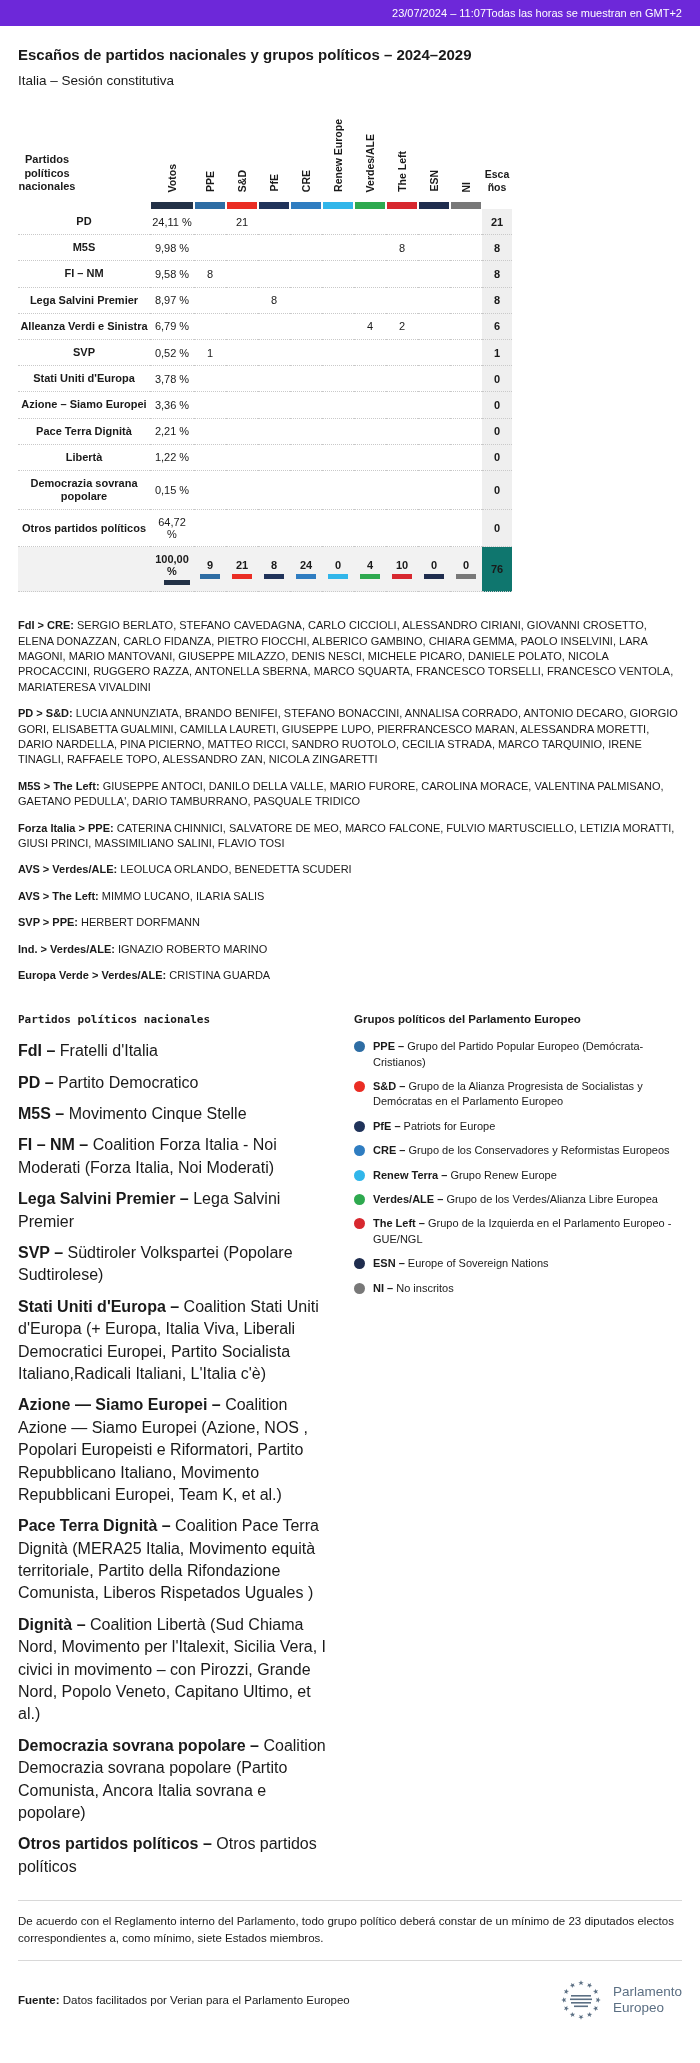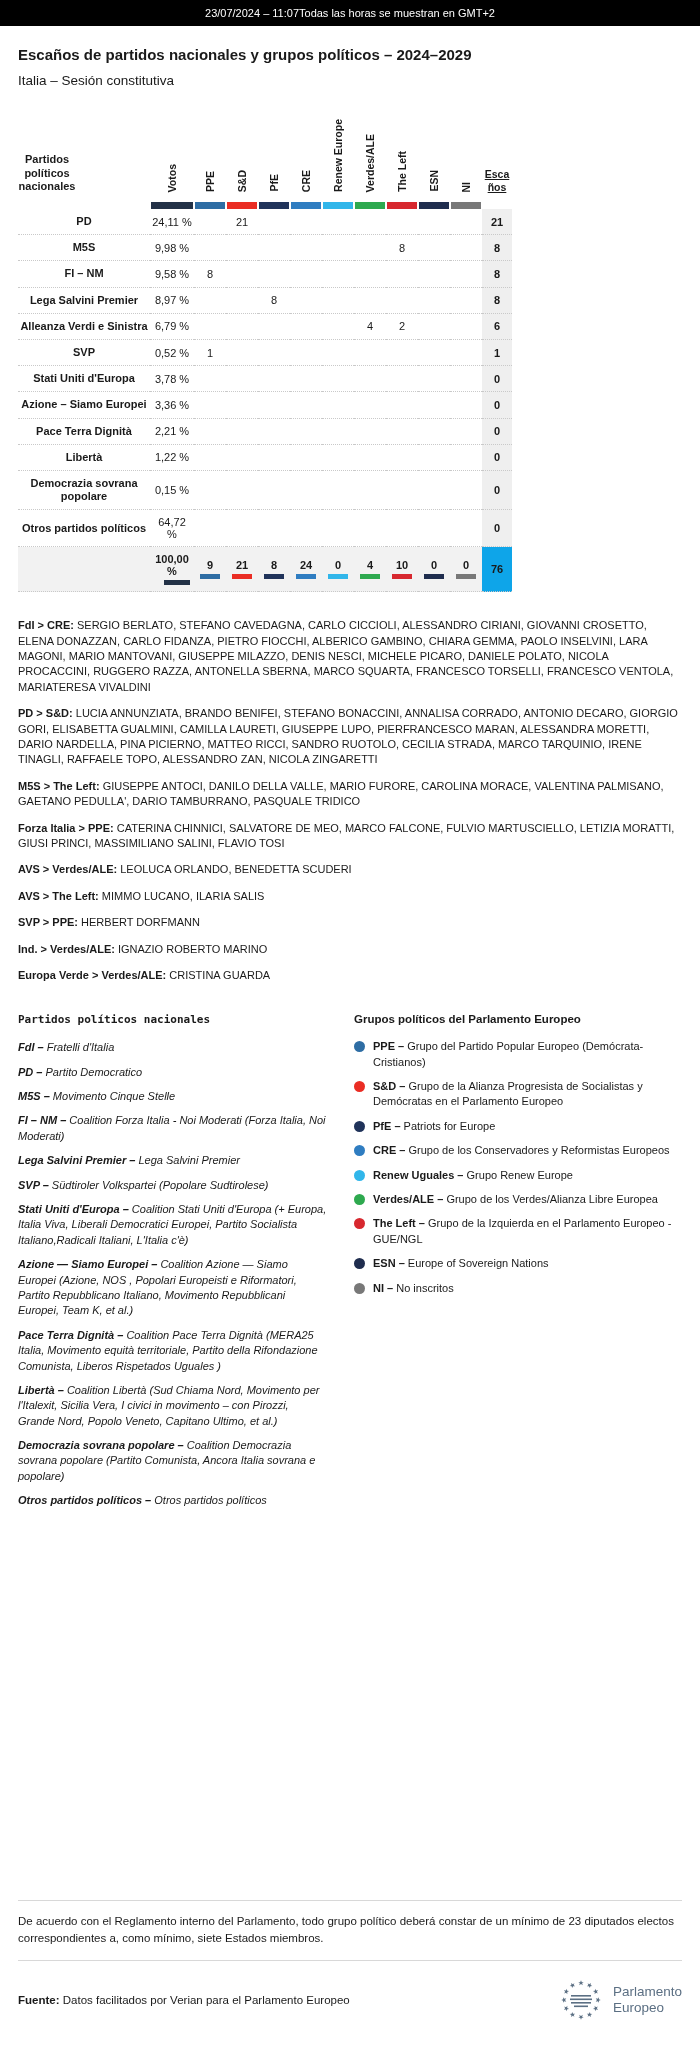--- a/index.html
+++ b/index.html
@@ -2,66 +2,66 @@
 <html><head>
 <meta charset="utf-8">
 <style>
   html,body{margin:0;padding:0;}
   body{
     width:700px;height:2063px;position:relative;overflow:hidden;
     background:#ffffff;color:#1a1a1a;
     font-family:"Liberation Sans", sans-serif;font-size:11px;
   }
   .topbar{
-    background:#000000;color:#ffffff;font-size:11px;
-    display:flex;justify-content:center;align-items:center;
+    background:#6d28d9;color:#ffffff;font-size:11px;
+    display:flex;justify-content:flex-end;align-items:center;
     padding:7px 18px;
   }
   .content{padding:0 18px;}
   h1{font-size:15px;font-weight:700;margin:20px 0 0;color:#1a1a1a;}
   h2{font-size:13.5px;font-weight:400;margin:10px 0 0;color:#1a1a1a;}
 
   table.seats{border-collapse:collapse;table-layout:fixed;margin-top:14px;}
   .c-party{width:132px;}
   .c-votos{width:44px;}
   .c-group{width:32px;}
   .c-esc{width:30px;}
   table.seats th{
     vertical-align:bottom;text-align:center;height:92px;
     font-weight:700;font-size:10.5px;padding:0 0 8px;color:#1a1a1a;
   }
   th.party-h{text-align:left;}
   th.party-h .ph-in{width:58px;overflow-wrap:break-word;word-break:break-word;font-size:11px;line-height:1.25;}
-  th.seats-h{text-align:left;text-decoration:underline;}
+  th.seats-h{text-align:left;}
   th.seats-h .eh-in{width:30px;word-break:break-all;font-size:10.5px;line-height:1.25;}
   .vh{display:inline-block;writing-mode:vertical-rl;transform:rotate(180deg);white-space:nowrap;font-size:10.5px;}
   tr.bars td{height:7px;padding:0;}
   tr.bars .bar{height:7px;margin:0 1px;}
   table.seats tbody td{
     font-size:11px;padding:6px 2px;text-align:center;vertical-align:middle;
     border-bottom:1px dotted #c9c9c9;
   }
   td.party{text-align:left;font-weight:700;padding-left:0;line-height:1.2;}
   td.votes{text-align:right;padding-right:4px;}
   td.esc{background:#efefef;font-weight:700;}
   tr.total td{background:#f2f2f2;font-weight:700;border-bottom:none;padding:9px 2px 7px;}
-  tr.total td.esc{background:#0ea5e9;}
+  tr.total td.esc{background:#0f766e;}
   .tbar{height:5px;width:20px;margin:3px auto 0;}
   .tbar.r{margin:3px 2px 0 auto;width:26px;}
 
   .meps{margin-top:26px;}
   .meps p{margin:0 0 11px;font-size:11px;line-height:1.4;}
   .meps b{font-weight:700;}
 
   .legends{display:flex;margin-top:30px;}
   .leg-left{width:336px;padding-right:26px;box-sizing:border-box;}
   .leg-right{width:320px;}
   .leg-header{font-weight:700;font-size:11.5px;margin:0 0 14px;}
   .leg-left .leg-header{font-family:"DejaVu Sans Mono", monospace;font-size:11px;}
-  .leg-item{font-size:11px;line-height:1.4;margin-bottom:9px;font-style:italic;}
+  .leg-item{font-size:16px;line-height:1.4;margin-bottom:9px;}
   .lg-item{display:flex;gap:8px;font-size:11px;line-height:1.4;margin-bottom:9px;}
   .dot{width:11px;height:11px;border-radius:50%;flex:0 0 11px;margin-top:2px;}
 
   .bottom{position:absolute;left:18px;right:18px;top:1900px;}
   .rule{border:none;border-top:1px solid #d8d8d8;margin:0;height:0;}
   .note{font-size:11.5px;line-height:1.5;margin:12px 0;color:#1a1a1a;}
   .footer{display:flex;justify-content:space-between;align-items:center;margin-top:16px;}
   .src{font-size:11.5px;margin:0;}
   .eplogo{display:flex;align-items:center;gap:9px;color:#5b6f83;}
   .eplogo .lt{font-size:13.5px;line-height:1.15;}
@@ -367,21 +367,21 @@
       <div>
           <div class="leg-item"><b>FdI –</b> Fratelli d'Italia</div>
           <div class="leg-item"><b>PD –</b> Partito Democratico</div>
           <div class="leg-item"><b>M5S –</b> Movimento Cinque Stelle</div>
           <div class="leg-item"><b>FI – NM –</b> Coalition Forza Italia - Noi Moderati (Forza Italia, Noi Moderati)</div>
           <div class="leg-item"><b>Lega Salvini Premier –</b> Lega Salvini Premier</div>
           <div class="leg-item"><b>SVP –</b> Südtiroler Volkspartei (Popolare Sudtirolese)</div>
           <div class="leg-item"><b>Stati Uniti d'Europa –</b> Coalition Stati Uniti d'Europa (+ Europa, Italia Viva, Liberali Democratici Europei, Partito Socialista Italiano,Radicali Italiani, L'Italia c'è)</div>
           <div class="leg-item"><b>Azione — Siamo Europei –</b> Coalition Azione — Siamo Europei (Azione, NOS , Popolari Europeisti e Riformatori, Partito Repubblicano Italiano, Movimento Repubblicani Europei, Team K, et al.)</div>
           <div class="leg-item"><b>Pace Terra Dignità –</b> Coalition Pace Terra Dignità (MERA25 Italia, Movimento equità territoriale, Partito della Rifondazione Comunista, Liberos Rispetados Uguales )</div>
-          <div class="leg-item"><b>Libertà –</b> Coalition Libertà (Sud Chiama Nord, Movimento per l'Italexit, Sicilia Vera, I civici in movimento – con Pirozzi, Grande Nord, Popolo Veneto, Capitano Ultimo, et al.)</div>
+          <div class="leg-item"><b>Dignità –</b> Coalition Libertà (Sud Chiama Nord, Movimento per l'Italexit, Sicilia Vera, I civici in movimento – con Pirozzi, Grande Nord, Popolo Veneto, Capitano Ultimo, et al.)</div>
           <div class="leg-item"><b>Democrazia sovrana popolare –</b> Coalition Democrazia sovrana popolare (Partito Comunista, Ancora Italia sovrana e popolare)</div>
           <div class="leg-item"><b>Otros partidos políticos –</b> Otros partidos políticos</div>
         </div>
     </div>
     <div class="leg-right">
       <p class="leg-header">Grupos políticos del Parlamento Europeo</p>
       <div>
           <div class="lg-item">
             <span class="dot" style="background: rgb(46, 109, 164);"></span>
             <div><b>PPE –</b> Grupo del Partido Popular Europeo (Demócrata-Cristianos)</div>
@@ -393,21 +393,21 @@
           <div class="lg-item">
             <span class="dot" style="background: rgb(32, 51, 90);"></span>
             <div><b>PfE –</b> Patriots for Europe</div>
           </div>
           <div class="lg-item">
             <span class="dot" style="background: rgb(47, 125, 193);"></span>
             <div><b>CRE –</b> Grupo de los Conservadores y Reformistas Europeos</div>
           </div>
           <div class="lg-item">
             <span class="dot" style="background: rgb(49, 182, 234);"></span>
-            <div><b>Renew Uguales –</b> Grupo Renew Europe</div>
+            <div><b>Renew Terra –</b> Grupo Renew Europe</div>
           </div>
           <div class="lg-item">
             <span class="dot" style="background: rgb(46, 169, 79);"></span>
             <div><b>Verdes/ALE –</b> Grupo de los Verdes/Alianza Libre Europea</div>
           </div>
           <div class="lg-item">
             <span class="dot" style="background: rgb(215, 40, 47);"></span>
             <div><b>The Left –</b> Grupo de la Izquierda en el Parlamento Europeo - GUE/NGL</div>
           </div>
           <div class="lg-item">

